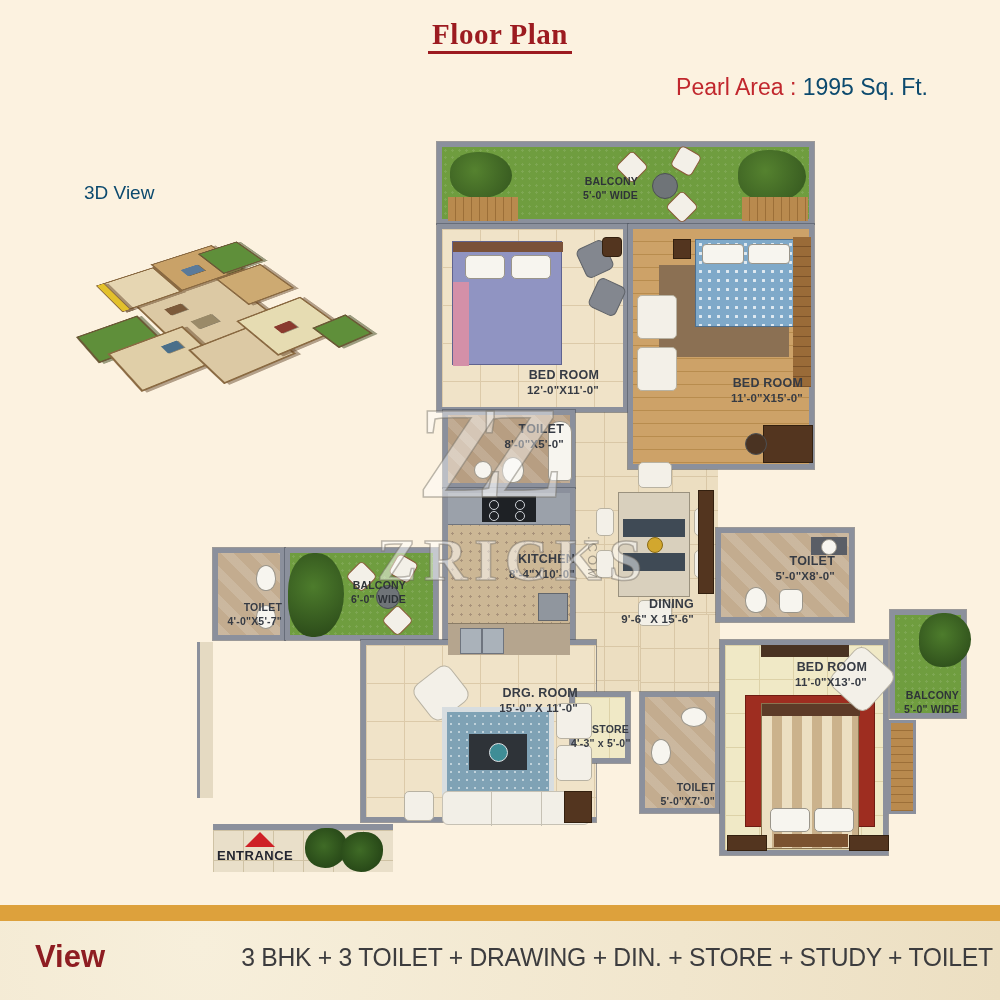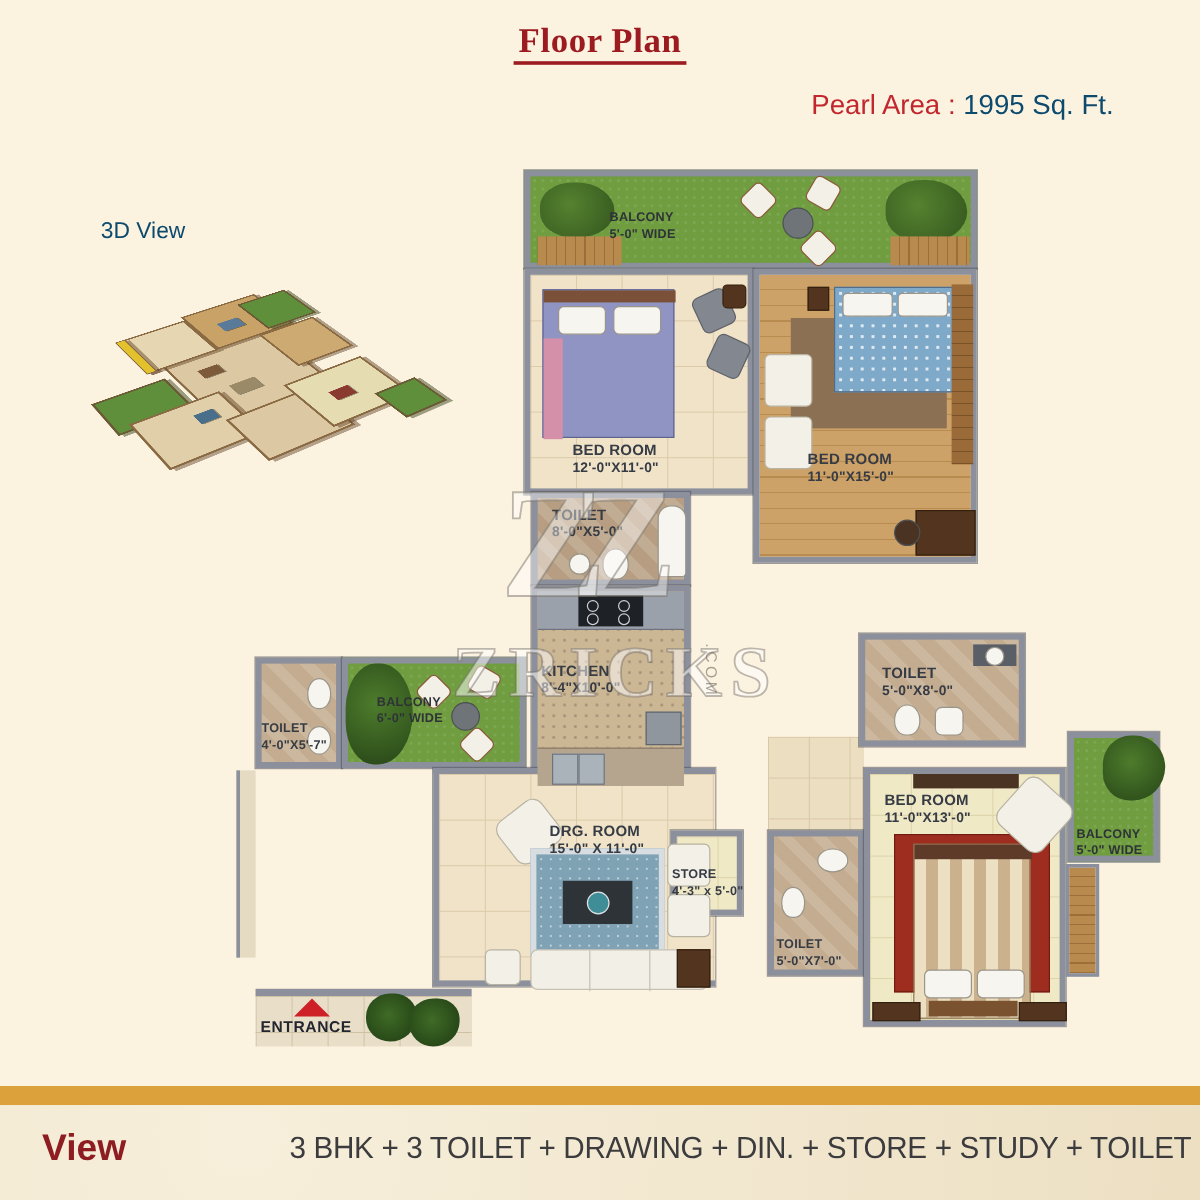--- a/index.html
+++ b/index.html
@@ -52,21 +52,21 @@
         background-image:repeating-linear-gradient(45deg,rgba(255,255,255,.14) 0 9px,transparent 9px 20px);}
   .gran{background-color:#ccb795;
         background-image:radial-gradient(#a8927a 1px,transparent 1.4px);background-size:9px 9px;}
   .pave{background-color:#e9dfc9;
         background-image:linear-gradient(#cfc2a4 1px,transparent 1px),
                          linear-gradient(90deg,#cfc2a4 1px,transparent 1px);
         background-size:30px 30px;}
   .deckv{background:repeating-linear-gradient(90deg,#b98a4e 0 7px,#9c6f38 7px 8px);}
   .deckh{background:repeating-linear-gradient(180deg,#b98a4e 0 7px,#9c6f38 7px 8px);}
 
-  .rlabel{position:absolute;z-index:20;text-align:left;color:#363b44;font-weight:700;
+  .rlabel{position:absolute;z-index:20;text-align:right;color:#363b44;font-weight:700;
         font-size:12.5px;line-height:1.3;letter-spacing:.2px;white-space:nowrap;}
   .rlabel .dm{display:block;font-size:11.5px;font-weight:700;}
   .rlabel.sm{font-size:10.5px;}
   .rlabel.sm .dm{font-size:10.5px;}
 
   .f{position:absolute;z-index:6;box-sizing:border-box;}
   .bush{border-radius:46% 54% 52% 48%;background:radial-gradient(circle at 40% 40%,#55822f,#33551e);}
   .tree{border-radius:48% 52% 55% 45%;background:radial-gradient(circle at 45% 40%,#4d7c2c,#274417);}
   .wchair{background:#f3f0e8;border:1px solid #b8b2a2;border-radius:5px;}
   .gchair{background:#83878f;border:1px solid #5e6268;border-radius:6px;}
@@ -124,20 +124,38 @@
       <div class="fdot" style="left:90px;top:80px;width:18px;height:12px;background:#7c5a3a;"></div>
       <div class="fdot" style="left:140px;top:28px;width:20px;height:14px;background:#5a7a9a;"></div>
       <div class="fdot" style="left:58px;top:128px;width:16px;height:12px;background:#4a6f8a;"></div>
       <div class="fdot" style="left:158px;top:158px;width:18px;height:12px;background:#8a3a2e;"></div>
       <div class="fdot" style="left:100px;top:110px;width:22px;height:14px;background:#9a8a68;"></div>
     </div>
   </div>
 
   <div class="plan">
 
+    <div class="room open tile2" style="left:385px;top:270px;width:148px;height:284px;">
+      <div class="rlabel" style="left:24px;top:188px;width:100px;">
+        <span>DINING</span>
+        <span class="dm">9'-6" X 15'-6"</span>
+      </div>
+      <div class="f" style="left:48px;top:84px;width:72px;height:105px;background:#d9d0bd;border:1px solid #9a917e;">
+        <div style="position:absolute;left:4px;top:26px;width:62px;height:18px;background:#3f4a55;"></div>
+        <div style="position:absolute;left:4px;top:60px;width:62px;height:18px;background:#3f4a55;"></div>
+        <div style="position:absolute;left:28px;top:44px;width:14px;height:14px;border-radius:50%;background:#d2a72e;border:1px solid #8a6a12;"></div>
+      </div>
+      <div class="f wchair" style="left:68px;top:54px;width:34px;height:26px;"></div>
+      <div class="f wchair" style="left:68px;top:192px;width:34px;height:26px;"></div>
+      <div class="f wchair" style="left:26px;top:100px;width:18px;height:28px;"></div>
+      <div class="f wchair" style="left:26px;top:142px;width:18px;height:28px;"></div>
+      <div class="f wchair" style="left:124px;top:100px;width:18px;height:28px;"></div>
+      <div class="f wchair" style="left:124px;top:142px;width:18px;height:28px;"></div>
+      <div class="f dark" style="left:128px;top:82px;width:16px;height:104px;"></div>
+    </div>
     <div class="room open tile2" style="left:455px;top:476px;width:80px;height:84px;"></div>
 
     <div class="room grass" style="left:252px;top:4px;width:377px;height:82px;">
       <div class="rlabel sm" style="left:66px;top:28px;width:130px;color:#2e3338;">
         <span>BALCONY</span>
         <span class="dm">5'-0" WIDE</span>
       </div>
       <div class="f bush" style="left:8px;top:5px;width:62px;height:46px;"></div>
       <div class="f bush" style="left:296px;top:3px;width:68px;height:52px;"></div>
       <div class="f deckv" style="left:6px;top:50px;width:70px;height:24px;"></div>
@@ -266,21 +284,21 @@
         <div style="position:absolute;left:48px;top:0;width:1px;height:34px;background:#c6c1b4;"></div>
         <div style="position:absolute;left:98px;top:0;width:1px;height:34px;background:#c6c1b4;"></div>
       </div>
       <div class="f wchair" style="left:38px;top:146px;width:30px;height:30px;"></div>
       <div class="f wchair" style="left:190px;top:58px;width:36px;height:36px;"></div>
       <div class="f wchair" style="left:190px;top:100px;width:36px;height:36px;"></div>
       <div class="f dark" style="left:198px;top:146px;width:28px;height:32px;"></div>
     </div>
 
 
-    <div class="room tile3" style="left:374px;top:554px;width:60px;height:71px;">
+    <div class="room tile3" style="left:385px;top:554px;width:60px;height:71px;">
       <div class="rlabel sm" style="left:-4px;top:26px;width:58px;">
         <span>STORE</span>
         <span class="dm">4'-3" x 5'-0"</span>
       </div>
     </div>
 
     <div class="room bath2" style="left:455px;top:554px;width:80px;height:121px;">
       <div class="rlabel sm" style="left:2px;top:84px;width:68px;">
         <span>TOILET</span>
         <span class="dm">5'-0"X7'-0"</span>

